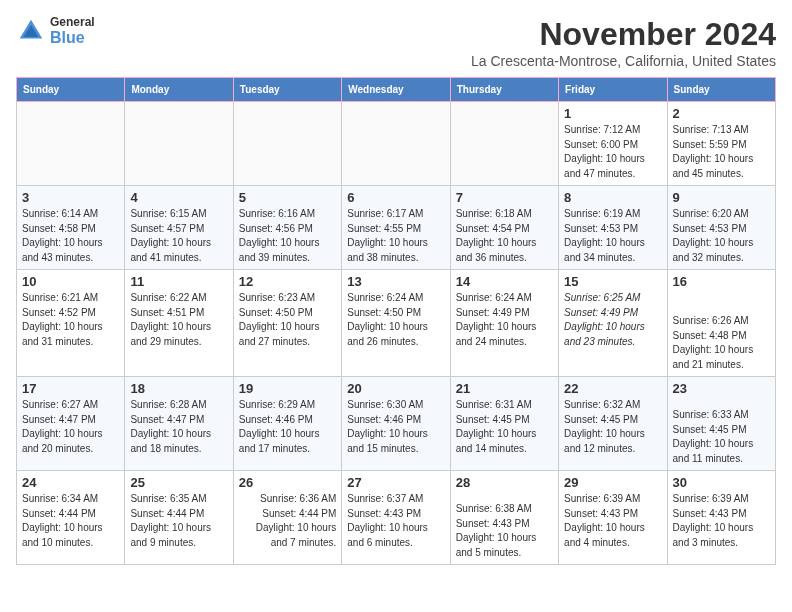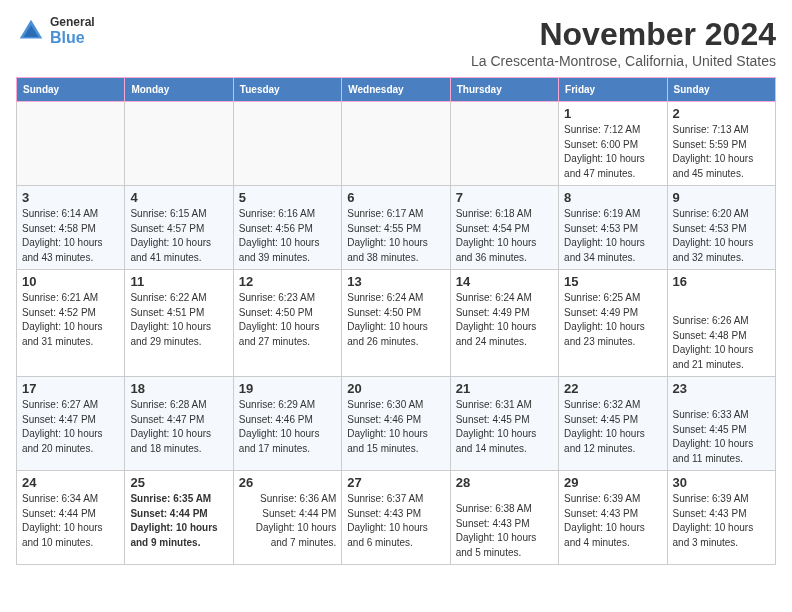--- a/index.html
+++ b/index.html
@@ -227,21 +227,21 @@
         </td>
         <td>
           <span class="day-num">14</span>
           <div class="day-info" style="white-space: pre-line;">Sunrise: 6:24 AM
 Sunset: 4:49 PM
 Daylight: 10 hours
 and 24 minutes.</div>
         </td>
         <td>
           <span class="day-num">15</span>
-          <div class="day-info" style="white-space: pre-line;">Sunrise: 6:25 AM
+          <div class="day-info" style="white-space: pre-line; font-style: italic;">Sunrise: 6:25 AM
 Sunset: 4:49 PM
 Daylight: 10 hours
 and 23 minutes.</div>
         </td>
         <td>
           <span class="day-num">16</span>
           <div class="day-info" style="white-space: pre-line; margin-top: 25px;">Sunrise: 6:26 AM
 Sunset: 4:48 PM
 Daylight: 10 hours
 and 21 minutes.</div>
@@ -301,21 +301,21 @@
       <tr>
         <td>
           <span class="day-num">24</span>
           <div class="day-info" style="white-space: pre-line;">Sunrise: 6:34 AM
 Sunset: 4:44 PM
 Daylight: 10 hours
 and 10 minutes.</div>
         </td>
         <td>
           <span class="day-num">25</span>
-          <div class="day-info" style="white-space: pre-line; font-weight: bold;">Sunrise: 6:35 AM
+          <div class="day-info" style="white-space: pre-line;">Sunrise: 6:35 AM
 Sunset: 4:44 PM
 Daylight: 10 hours
 and 9 minutes.</div>
         </td>
         <td>
           <span class="day-num">26</span>
           <div class="day-info" style="white-space: pre-line; text-align: right;">Sunrise: 6:36 AM
 Sunset: 4:44 PM
 Daylight: 10 hours
 and 7 minutes.</div>

